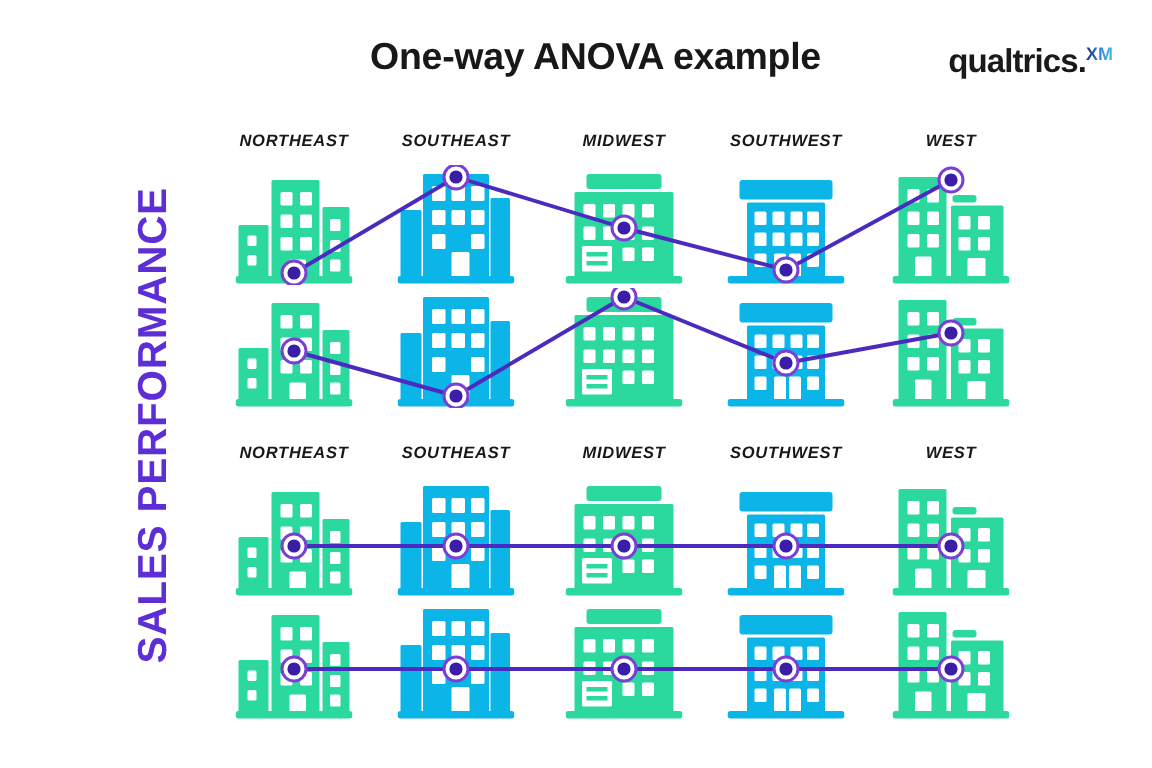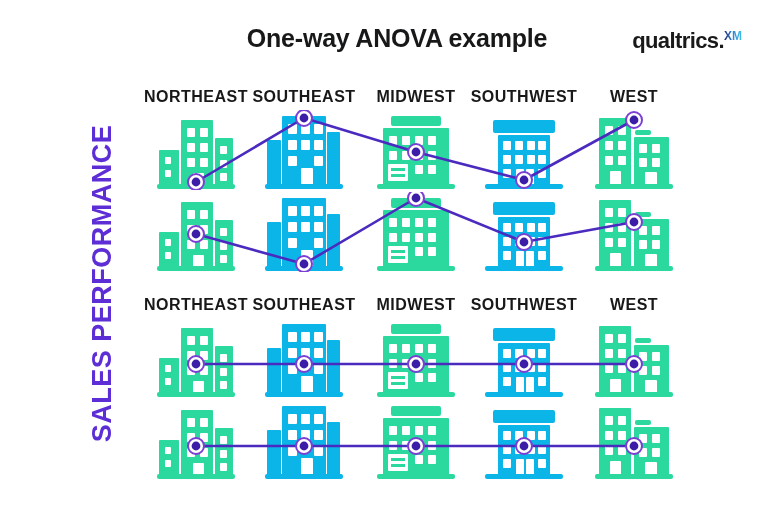--- a/index.html
+++ b/index.html
@@ -32,22 +32,22 @@
     position:absolute;left:-93px;top:268px;width:390px;
     transform:rotate(-90deg);
     font-size:27px;font-weight:bold;color:#5d2ed6;
     letter-spacing:0.5px;text-align:center;white-space:nowrap;
   }
 
   
   .labelrow{position:absolute;left:150px;width:532px;height:16px;}
   .labelrow span{
     position:absolute;top:0;
-    font-size:16px;font-weight:bold;color:#17181a;letter-spacing:0.5px;
-    text-align:left;transform:translateX(-50%);white-space:nowrap;
+    font-size:11px;font-weight:bold;color:#17181a;letter-spacing:0.5px;
+    text-align:left;transform:translateX(-50%);white-space:nowrap;font-style:italic;
   }
 
   
   .block{position:absolute;left:150px;width:532px;}
   .cell{position:absolute;top:0;height:100%;transform:translateX(-50%);}
   .cell svg{display:block;}
   .lineLayer{position:absolute;left:0;top:0;width:532px;height:100%;pointer-events:none;}
 </style>
 </head>
 <body>

